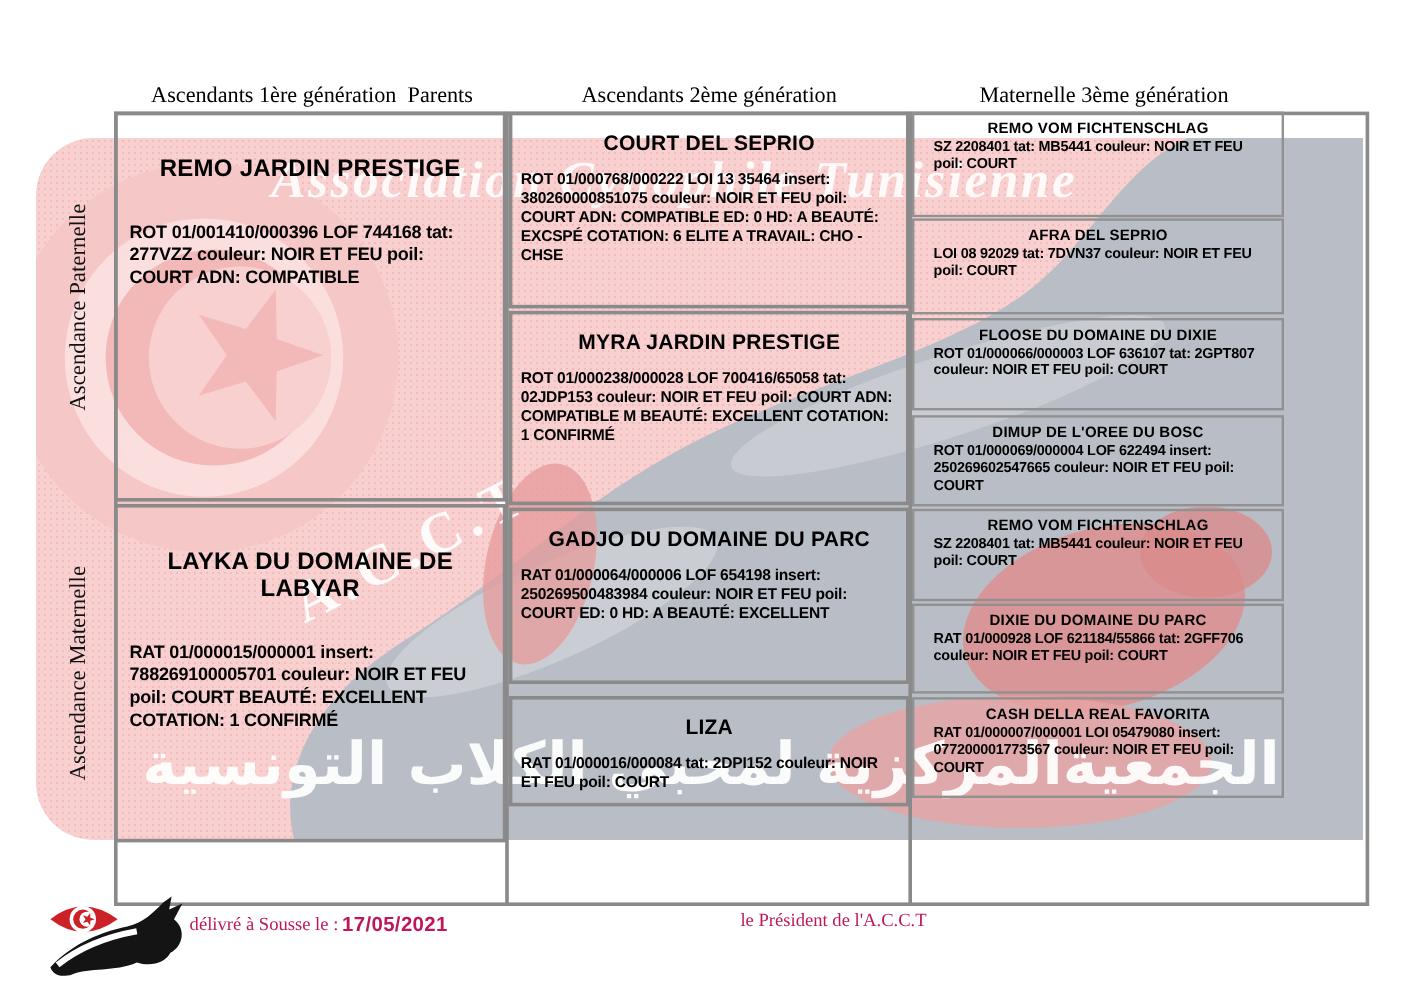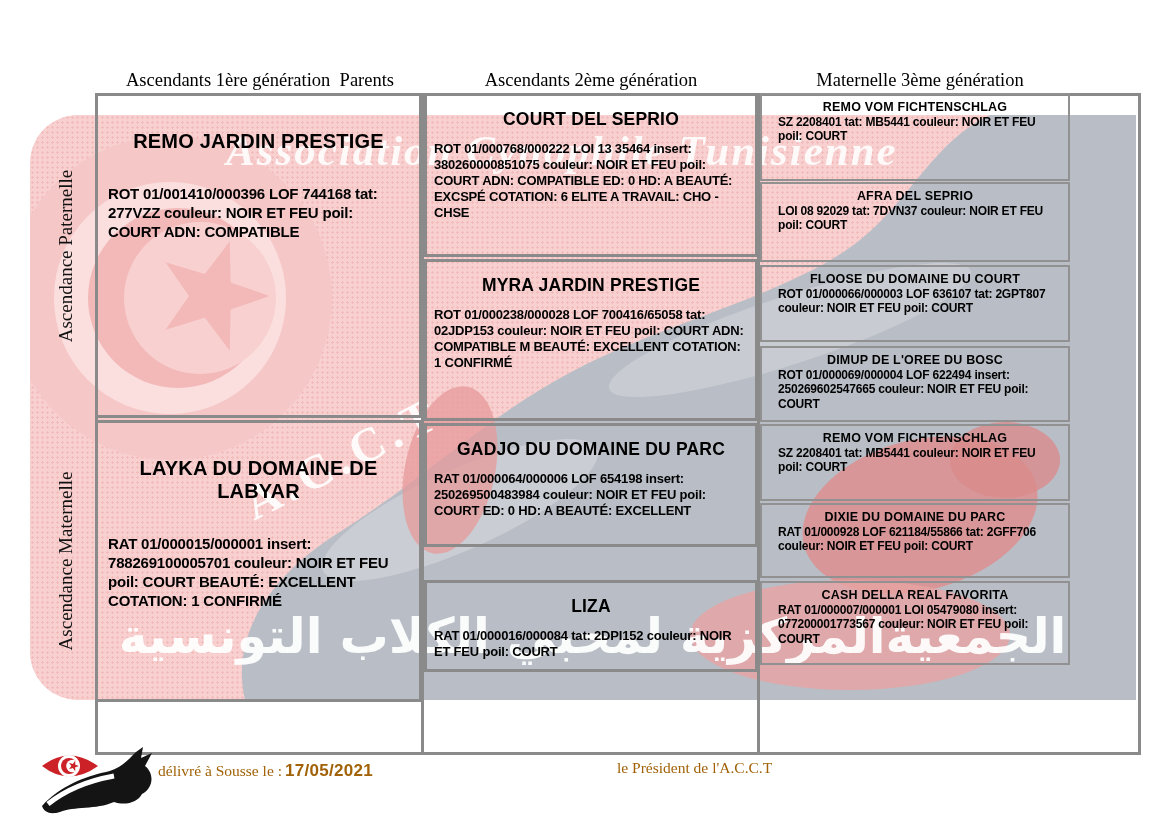--- a/index.html
+++ b/index.html
@@ -73,21 +73,21 @@
     position:absolute;top:70px;height:22px;z-index:7;
     font-family:"Liberation Serif", serif;font-size:18.5px;color:#000000;
     text-align:center;white-space:pre;
   }
   .sidelabel{
     position:absolute;width:240px;height:24px;z-index:7;
     font-family:"Liberation Serif", serif;font-size:19px;color:#111;
     text-align:center;transform:rotate(-90deg);white-space:nowrap;
   }
   
-  .foot{position:absolute;z-index:7;color:#a16207;}
+  .foot{position:absolute;z-index:7;color:#be185d;}
   .foot-deliv{font-family:"Liberation Serif", serif;font-size:15.5px;}
   .foot-date{font-family:"Liberation Sans", sans-serif;font-weight:bold;font-size:17px;letter-spacing:0.3px;}
   .foot-pres{font-family:"Liberation Serif", serif;font-size:15.5px;}
   .logo{position:absolute;left:34px;top:744px;z-index:7;}
 </style>
 </head>
 <body>
 
 <div class="page">
 
@@ -141,39 +141,39 @@
   </div>
 
   <div class="cell gen2 b3" style="left:424px;top:93px;width:334px;height:164px;">
     <div class="cell-title">COURT DEL SEPRIO</div>
     <div class="cell-body">ROT 01/000768/000222 LOI 13 35464 insert: 380260000851075 couleur: NOIR ET FEU poil: COURT ADN: COMPATIBLE ED: 0 HD: A BEAUTÉ: EXCSPÉ COTATION: 6 ELITE A TRAVAIL: CHO -CHSE</div>
   </div>
   <div class="cell gen2 b3" style="left:424px;top:259px;width:334px;height:162px;">
     <div class="cell-title">MYRA JARDIN PRESTIGE</div>
     <div class="cell-body">ROT 01/000238/000028 LOF 700416/65058 tat: 02JDP153 couleur: NOIR ET FEU poil: COURT ADN: COMPATIBLE M BEAUTÉ: EXCELLENT COTATION: 1 CONFIRMÉ</div>
   </div>
-  <div class="cell gen2 b3" style="left:424px;top:423px;width:334px;height:124px;">
+  <div class="cell gen2 b3" style="left:424px;top:423px;width:334px;height:147px;">
     <div class="cell-title">GADJO DU DOMAINE DU PARC</div>
     <div class="cell-body">RAT 01/000064/000006 LOF 654198 insert: 250269500483984 couleur: NOIR ET FEU poil: COURT ED: 0 HD: A BEAUTÉ: EXCELLENT</div>
   </div>
   <div class="cell gen2 b3" style="left:424px;top:580px;width:334px;height:92px;">
     <div class="cell-title">LIZA</div>
     <div class="cell-body">RAT 01/000016/000084 tat: 2DPI152 couleur: NOIR ET FEU poil: COURT</div>
   </div>
 
   <div class="cell gen3 b2" style="left:760px;top:93px;width:310px;height:88px;">
     <div class="cell-title">REMO VOM FICHTENSCHLAG</div>
     <div class="cell-body">SZ 2208401 tat: MB5441 couleur: NOIR ET FEU poil: COURT</div>
   </div>
   <div class="cell gen3 b2" style="left:760px;top:182px;width:310px;height:80px;">
     <div class="cell-title">AFRA DEL SEPRIO</div>
     <div class="cell-body">LOI 08 92029 tat: 7DVN37 couleur: NOIR ET FEU poil: COURT</div>
   </div>
   <div class="cell gen3 b2" style="left:760px;top:265px;width:310px;height:77px;">
-    <div class="cell-title">FLOOSE DU DOMAINE DU COURT</div>
+    <div class="cell-title">FLOOSE DU DOMAINE DU DIXIE</div>
     <div class="cell-body">ROT 01/000066/000003 LOF 636107 tat: 2GPT807 couleur: NOIR ET FEU poil: COURT</div>
   </div>
   <div class="cell gen3 b2" style="left:760px;top:346px;width:310px;height:76px;">
     <div class="cell-title">DIMUP DE L'OREE DU BOSC</div>
     <div class="cell-body">ROT 01/000069/000004 LOF 622494 insert: 250269602547665 couleur: NOIR ET FEU poil: COURT</div>
   </div>
   <div class="cell gen3 b2" style="left:760px;top:424px;width:310px;height:77px;">
     <div class="cell-title">REMO VOM FICHTENSCHLAG</div>
     <div class="cell-body">SZ 2208401 tat: MB5441 couleur: NOIR ET FEU poil: COURT</div>
   </div>

